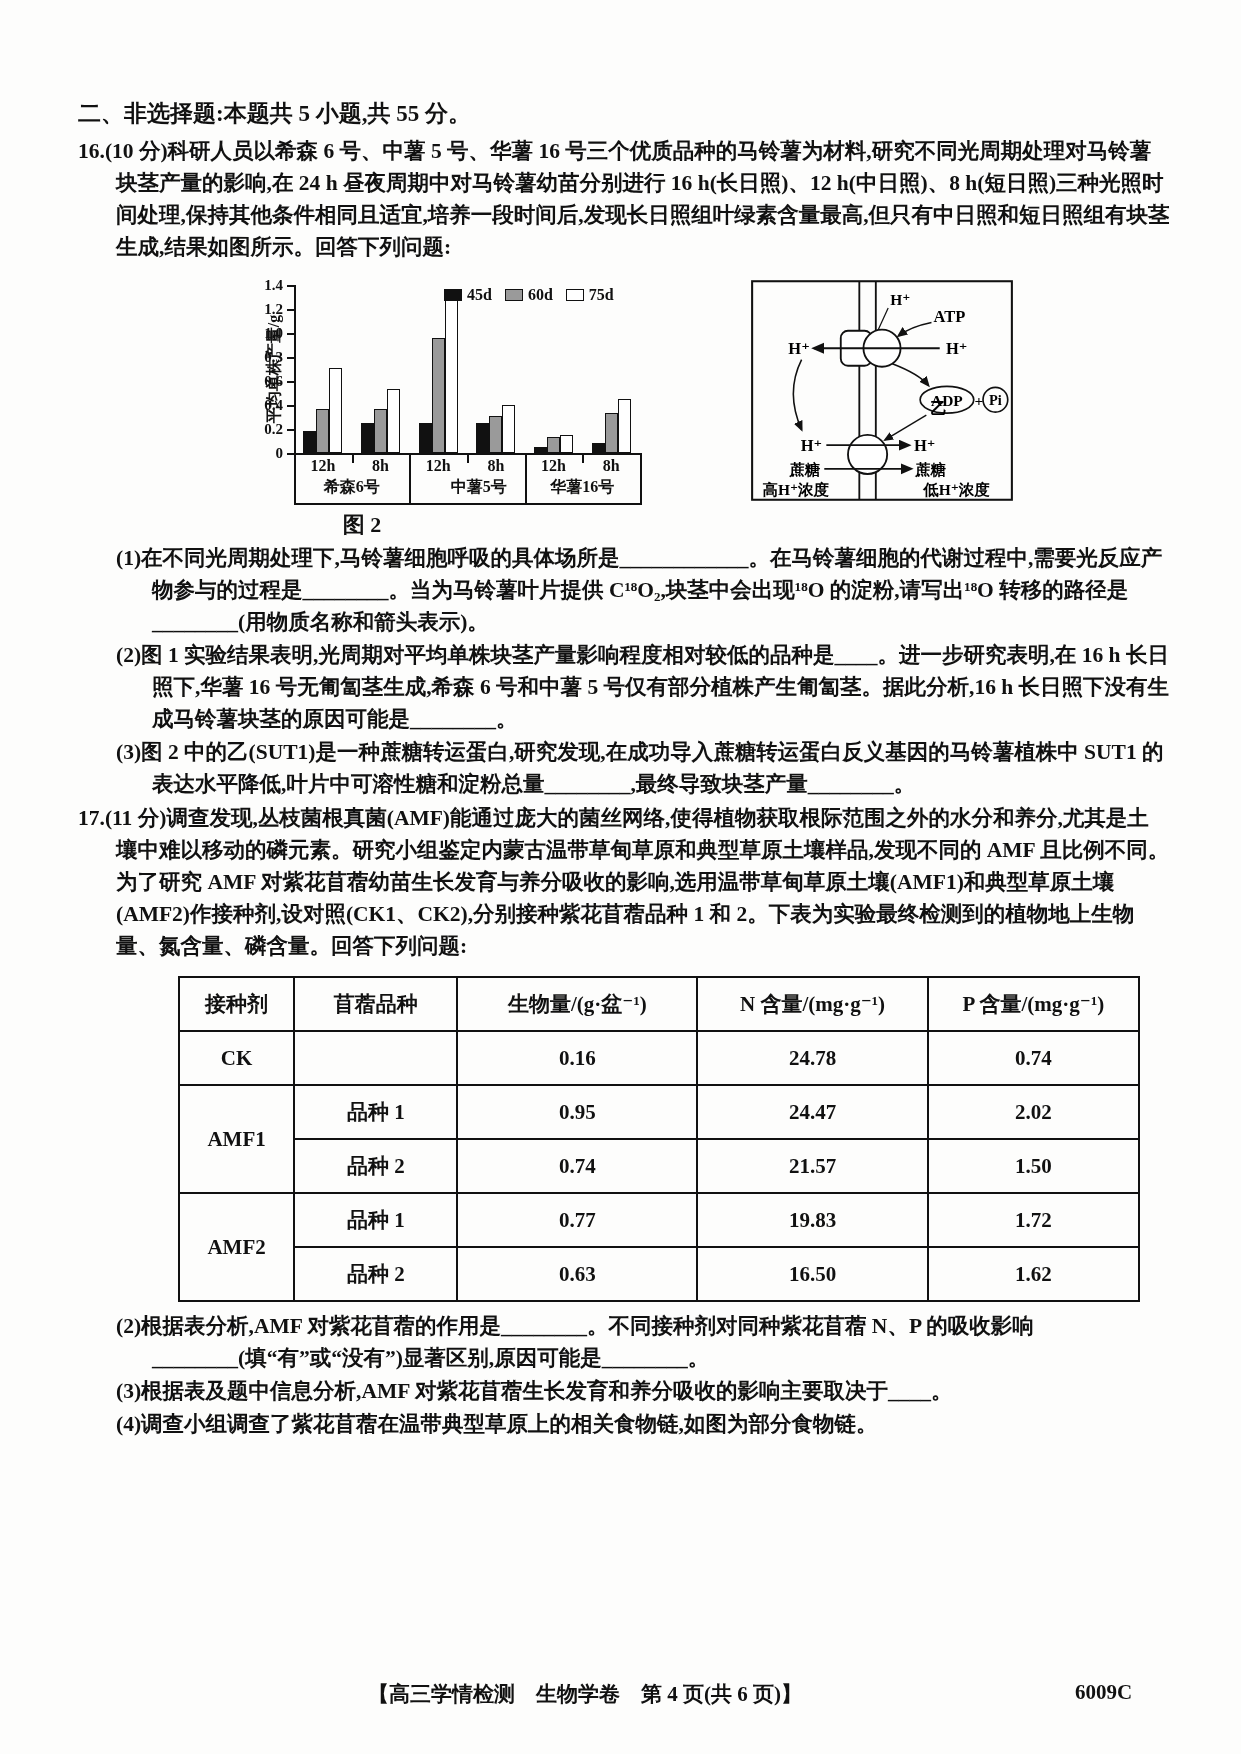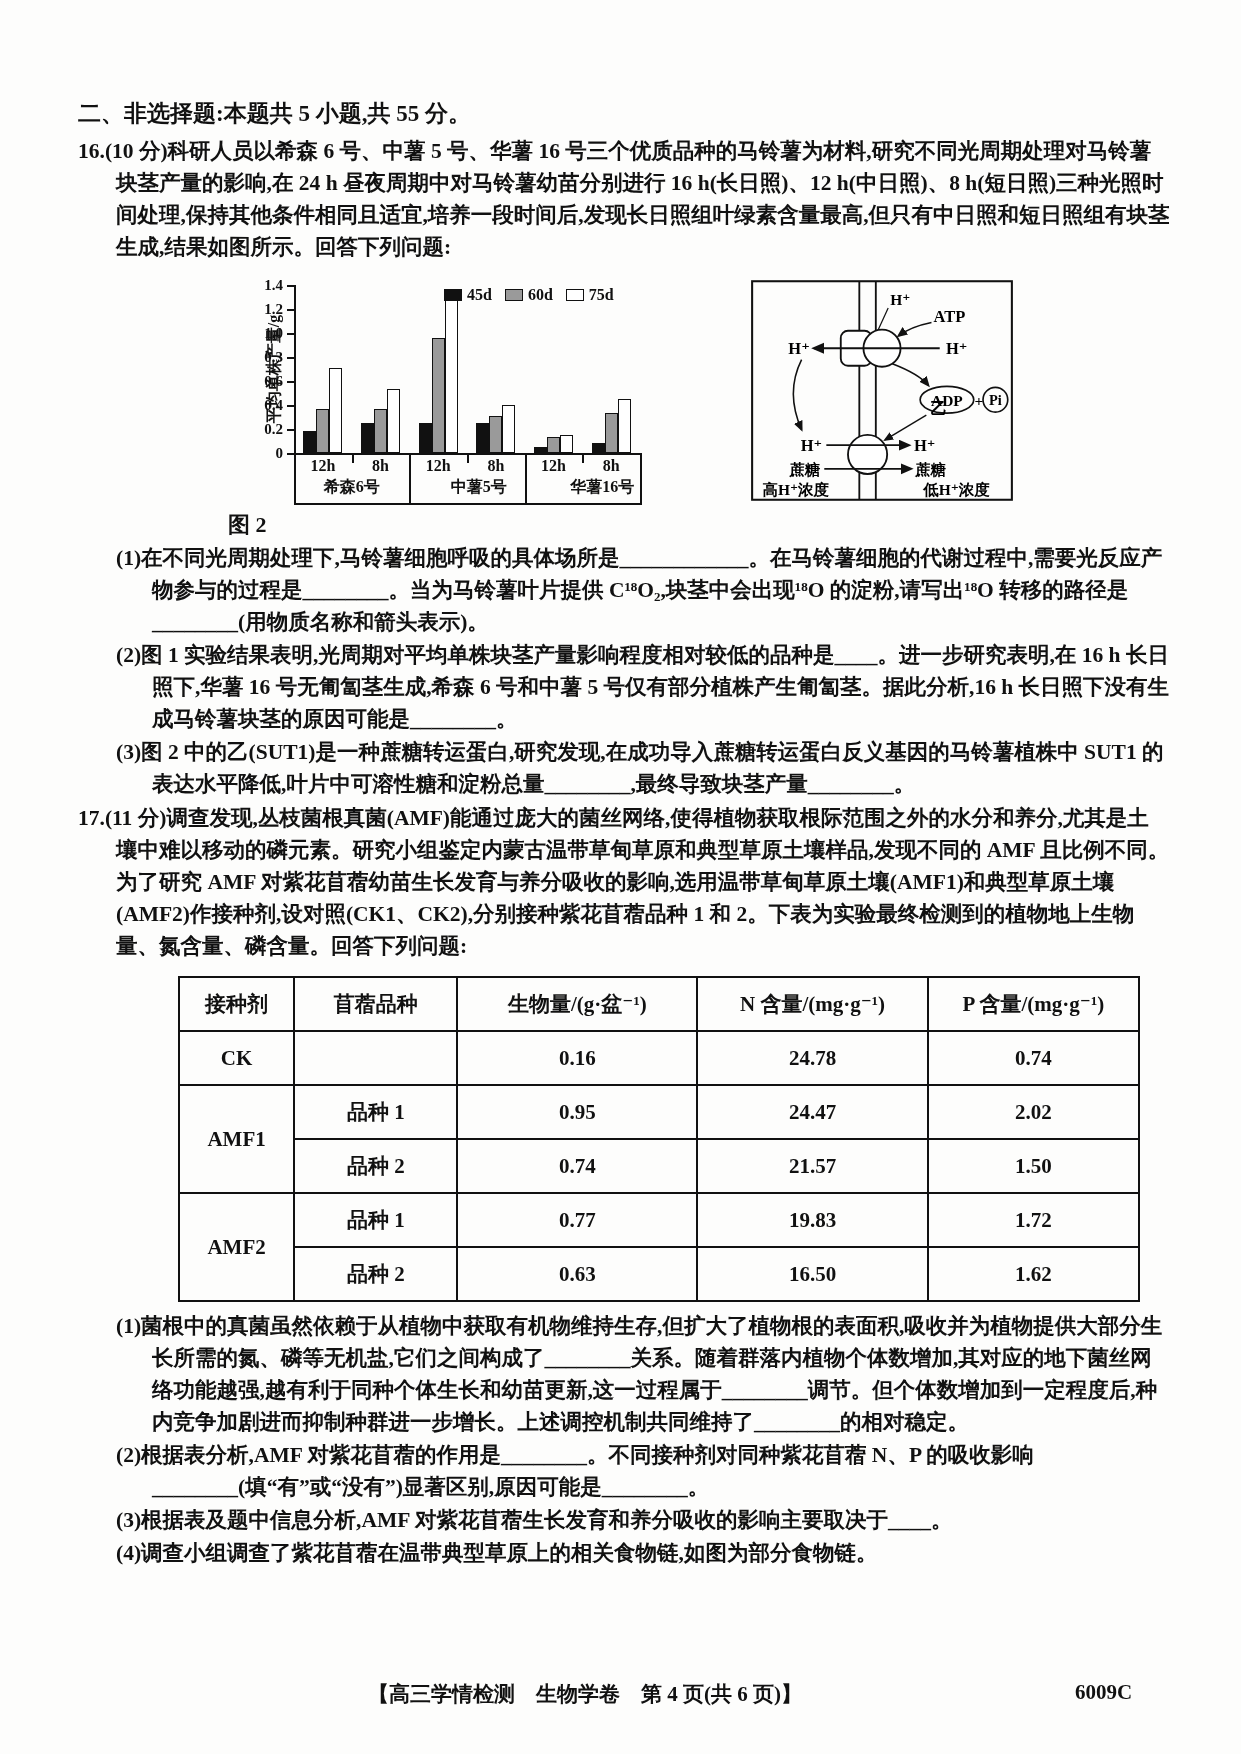--- a/index.html
+++ b/index.html
@@ -15,21 +15,21 @@
   }
   .content{position:absolute;left:78px;top:78px;width:1092px;}
   .section-header{font-size:23px;font-weight:700;margin-bottom:6px;margin-top:20px;}
   .qblock{font-size:21.5px;line-height:32px;}
   .qintro{padding-left:38px;text-indent:-38px;margin-top:2px;}
   .qnum{display:inline;}
   .subq{padding-left:74px;text-indent:-36px;margin-top:1px;}
   .figures-row{display:flex;align-items:flex-start;margin:14px 0 0 150px;gap:90px;}
   .captions-row{display:flex;margin-left:150px;gap:90px;font-size:22px;}
   .cap1{width:430px;text-align:center;}
-  .cap2{width:268px;text-align:left;}
+  .cap2{width:268px;text-align:center;}
   
   .chart{position:relative;width:430px;height:232px;}
   .c-line{position:absolute;background:#111;}
   .c-ticklabel{position:absolute;text-align:right;font-size:15px;line-height:18px;}
   .c-catlabel{position:absolute;text-align:center;font-size:16px;line-height:20px;}
   .c-bar{position:absolute;border:1.5px solid #111;box-sizing:border-box;}
   .c-legend{position:absolute;display:flex;gap:13px;}
   .c-legend-item{display:flex;align-items:center;gap:5px;text-align:center;}
   .c-swatch{width:18px;height:12px;border:1.5px solid #111;box-sizing:border-box;}
   .c-legend-text{font-size:16px;}
@@ -84,21 +84,21 @@
             <div class="c-line" style="left: 239px; top: 176px; width: 2px; height: 10px;"></div>
             <div class="c-line" style="left: 354.333px; top: 176px; width: 2px; height: 10px;"></div>
             <div class="c-catlabel" style="left: 66px; top: 179px; width: 57.6667px;">12h</div>
             <div class="c-catlabel" style="left: 123.667px; top: 179px; width: 57.6667px;">8h</div>
             <div class="c-catlabel" style="left: 181.333px; top: 179px; width: 57.6667px;">12h</div>
             <div class="c-catlabel" style="left: 239px; top: 179px; width: 57.6667px;">8h</div>
             <div class="c-catlabel" style="left: 296.667px; top: 179px; width: 57.6667px;">12h</div>
             <div class="c-catlabel" style="left: 354.333px; top: 179px; width: 57.6667px;">8h</div>
             <div class="c-catlabel" style="left: 66px; top: 200px; width: 115.333px;">希森6号</div>
             <div class="c-catlabel" style="left: 181.333px; top: 200px; width: 139px;">中薯5号</div>
-            <div class="c-catlabel" style="left: 296.667px; top: 200px; width: 115.333px; margin-left: 20px;">华薯16号</div>
+            <div class="c-catlabel" style="left: 296.667px; top: 200px; width: 115.333px;">华薯16号</div>
             <div class="c-bar" style="left: 75.3333px; top: 154.4px; width: 13px; height: 21.6px; background: rgb(17, 17, 17);"></div>
             <div class="c-bar" style="left: 133px; top: 146px; width: 13px; height: 30px; background: rgb(17, 17, 17);"></div>
             <div class="c-bar" style="left: 190.667px; top: 146px; width: 13px; height: 30px; background: rgb(17, 17, 17);"></div>
             <div class="c-bar" style="left: 248.333px; top: 146px; width: 13px; height: 30px; background: rgb(17, 17, 17);"></div>
             <div class="c-bar" style="left: 306px; top: 170px; width: 13px; height: 6px; background: rgb(17, 17, 17);"></div>
             <div class="c-bar" style="left: 363.667px; top: 166.4px; width: 13px; height: 9.6px; background: rgb(17, 17, 17);"></div>
             <div class="c-bar" style="left: 88.3333px; top: 131.6px; width: 13px; height: 44.4px; background: rgb(154, 154, 154);"></div>
             <div class="c-bar" style="left: 146px; top: 131.6px; width: 13px; height: 44.4px; background: rgb(154, 154, 154);"></div>
             <div class="c-bar" style="left: 203.667px; top: 60.8px; width: 13px; height: 115.2px; background: rgb(154, 154, 154);"></div>
             <div class="c-bar" style="left: 261.333px; top: 138.8px; width: 13px; height: 37.2px; background: rgb(154, 154, 154);"></div>
@@ -224,21 +224,20 @@
           </tr>
           <tr>
             <td>品种 2</td>
             <td>0.63</td>
             <td>16.50</td>
             <td>1.62</td>
           </tr>
         </tbody>
       </table>
 
-      <div class="subq">(1)菌根中的真菌虽然依赖于从植物中获取有机物维持生存,但扩大了植物根的表面积,吸收并为植物提供大部分生长所需的氮、磷等无机盐,它们之间构成了________关系。随着群落内植物个体数增加,其对应的地下菌丝网络功能越强,越有利于同种个体生长和幼苗更新,这一过程属于________调节。但个体数增加到一定程度后,种内竞争加剧进而抑制种群进一步增长。上述调控机制共同维持了________的相对稳定。</div>
       <div class="subq">(2)根据表分析,AMF 对紫花苜蓿的作用是________。不同接种剂对同种紫花苜蓿 N、P 的吸收影响________(填“有”或“没有”)显著区别,原因可能是________。</div>
       <div class="subq">(3)根据表及题中信息分析,AMF 对紫花苜蓿生长发育和养分吸收的影响主要取决于____。</div>
       <div class="subq">(4)调查小组调查了紫花苜蓿在温带典型草原上的相关食物链,如图为部分食物链。</div>
     </div>
   </div>
 
   <div class="footer">
     <span class="footer-center">【高三学情检测　生物学卷　第 4 页(共 6 页)】</span>
     <span class="footer-code">6009C</span>
   </div>

